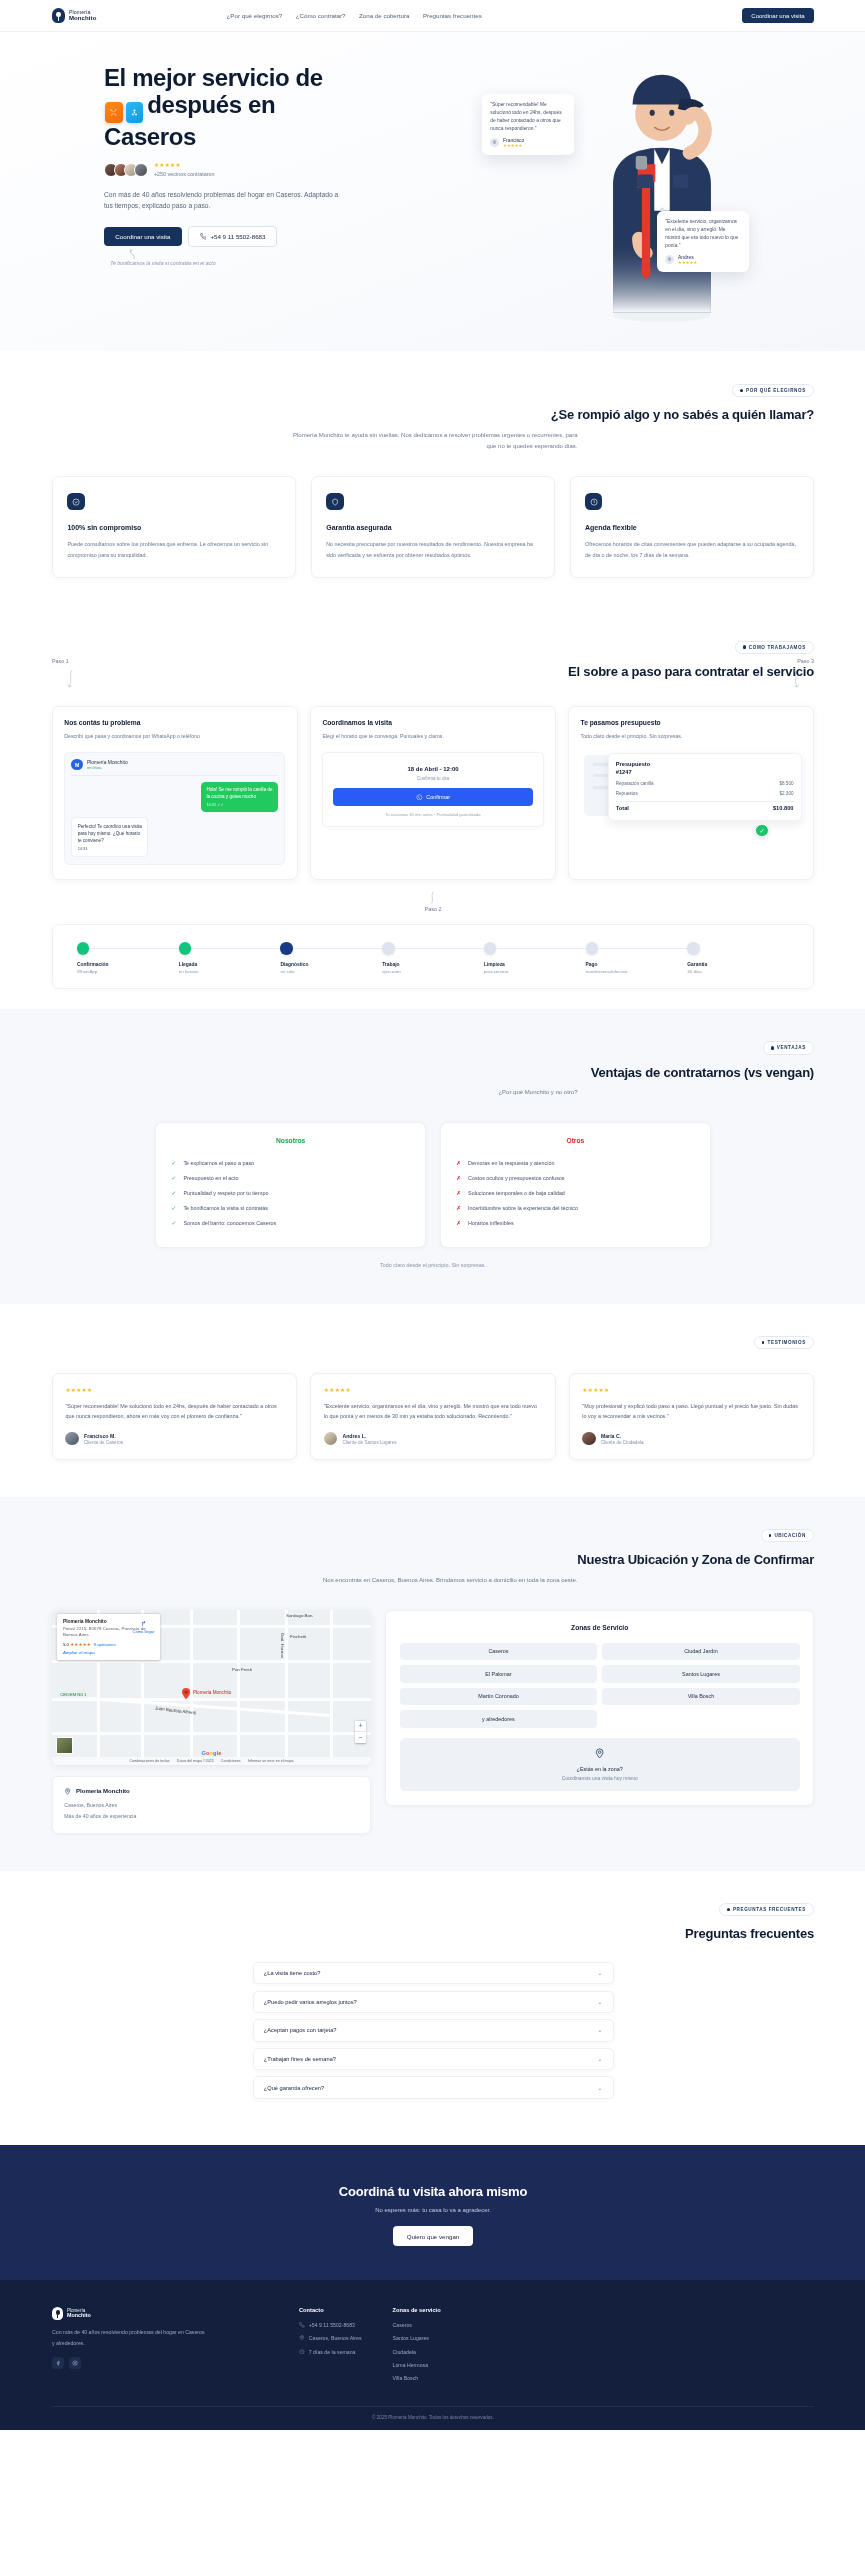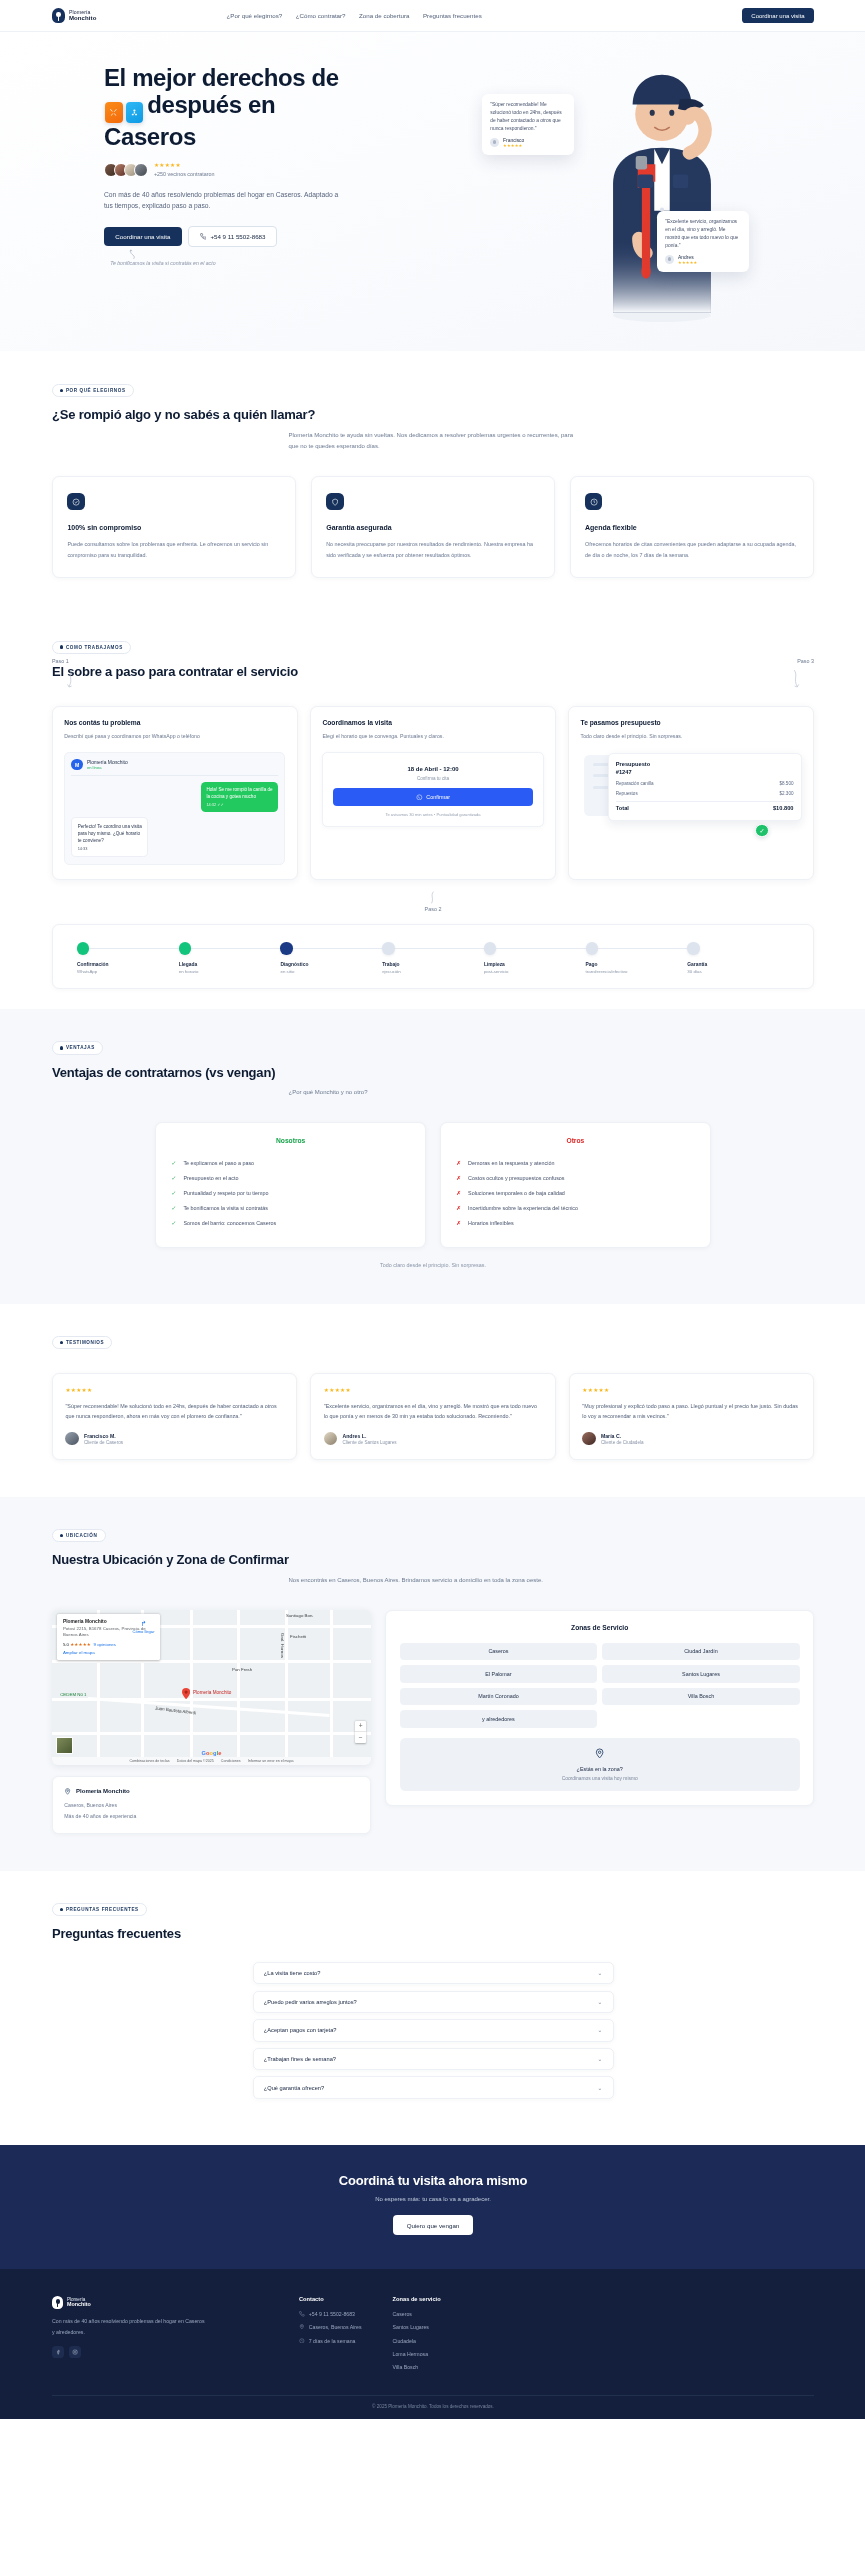--- a/index.html
+++ b/index.html
@@ -61,21 +61,21 @@
   .quote-card .who .pic i{width:3.1px;height:3.1px;border-radius:50%;background:#aab4c4;display:block;margin-top:-1.5px;}
   .quote-card .who .nm{font-size:4.9px;color:#1d2b45;}
   .quote-card .who .st{font-size:4.1px;color:#fbb617;letter-spacing:0.2px;}
   .qc-1{left:23px;top:32px;}
   .qc-2{left:198px;top:149px;}
 
   
   .section{padding:33px 52px;}
   .eyebrow{display:inline-flex;align-items:center;gap:3.1px;border:0.5px solid #e4e9f1;background:#fff;border-radius:8.2px;padding:3.1px 7.2px;font-size:4.6px;letter-spacing:0.6px;color:#16325c;font-weight:bold;}
   .eyebrow .bd{width:2.6px;height:3.6px;background:#16325c;border-radius:1.5px 1.5px 1px 1px;display:inline-block;}
-  .center{text-align:left;}
+  .center{text-align:right;}
   h2.sec-title{font-size:13px;font-weight:bold;color:#0d1b33;margin-top:10.3px;letter-spacing:-0.2px;}
   .sec-sub{font-size:6px;color:#6c7a91;line-height:1.9;margin-top:7.2px;max-width:289px;margin-left:auto;margin-right:auto;}
 
   
   .cards3{display:flex;gap:14.4px;margin-top:24px;}
   .card{flex:1;background:#fff;border:0.5px solid #edf0f5;border-radius:7.2px;padding:15.5px 14.4px 16.5px;box-shadow:0 1px 5.2px rgba(20,40,80,.04);}
   .card .ic{width:17.5px;height:17.5px;border-radius:5.2px;background:#16325c;display:flex;align-items:center;justify-content:center;margin-bottom:13.4px;}
   .card .ic svg{width:8.2px;height:8.2px;stroke:#fff;fill:none;stroke-width:1.8;}
   .card h3{font-size:7px;font-weight:bold;color:#0d1b33;margin-bottom:8.2px;}
   .card p{font-size:5.4px;line-height:1.95;color:#697792;}
@@ -200,21 +200,21 @@
   .zbox .sb{font-size:4.9px;color:#7b879b;margin-top:3.6px;}
 
   
   .faq{padding:32px 52px 40px;background:#fff;}
   .faq-list{max-width:361px;margin:20.6px auto 0;}
   .faq-item{background:#fff;border:0.5px solid #edf0f5;border-radius:5.2px;padding:7.2px 10.3px;margin-bottom:6.2px;display:flex;align-items:center;box-shadow:0 1px 4.1px rgba(20,40,80,.04);}
   .faq-item .q{font-size:5.7px;color:#16243f;}
   .faq-item .cv{margin-left:auto;color:#8a95a8;font-size:5.7px;}
 
   
-  .cta{background:#1b2a56;padding:28px 52px 34px;text-align:center;}
+  .cta{background:#1b2a56;padding:39px 52px 34px;text-align:center;}
   .cta h2{color:#fff;font-size:13px;font-weight:bold;letter-spacing:-0.2px;}
   .cta p{color:#c3ccdd;font-size:6px;margin-top:8.2px;}
   .btn-white{margin-top:13.4px;background:#fff;color:#16243f;border:none;border-radius:4.1px;padding:6.2px 13.4px;font-size:6.2px;font-family:inherit;cursor:pointer;}
 
   
   .footer{background:#131f3d;padding:27px 52px 0;}
   .f-cols{display:flex;gap:31px;}
   .f-brand{width:216px;}
   .f-logo{display:flex;align-items:center;gap:3.6px;}
   .f-logo .mk{width:11.3px;height:13.4px;background:#fff;border-radius:5.7px 5.7px 4.6px 4.6px;display:flex;align-items:center;justify-content:center;}
@@ -253,21 +253,21 @@
       <a>Zona de cobertura</a>
       <a>Preguntas frecuentes</a>
     </div>
     <button class="btn-primary">Coordinar una visita</button>
   </div>
 
   <div class="hero">
     <div class="hero-inner">
       <div class="hero-left">
         <h1 class="hero-title">
-          <span>El mejor derechos de</span><br>
+          <span>El mejor servicio de</span><br>
           <span class="title-chips">
             <span class="chip orange">
               <svg viewBox="0 0 24 24">
                   <path d="M4 3l6 6-1 1-6-6zM20 3l-7 7 1 1 7-7zM5 20l6-6 1 1-6 6zM19 21l-6-6 1-1 6 6z"></path>
                 </svg>
             </span>
             <span class="chip blue">
               <svg viewBox="0 0 24 24">
                   <circle cx="12" cy="7" r="3"></circle>
                   <rect x="10" y="11" width="4" height="4" rx="1"></rect>

